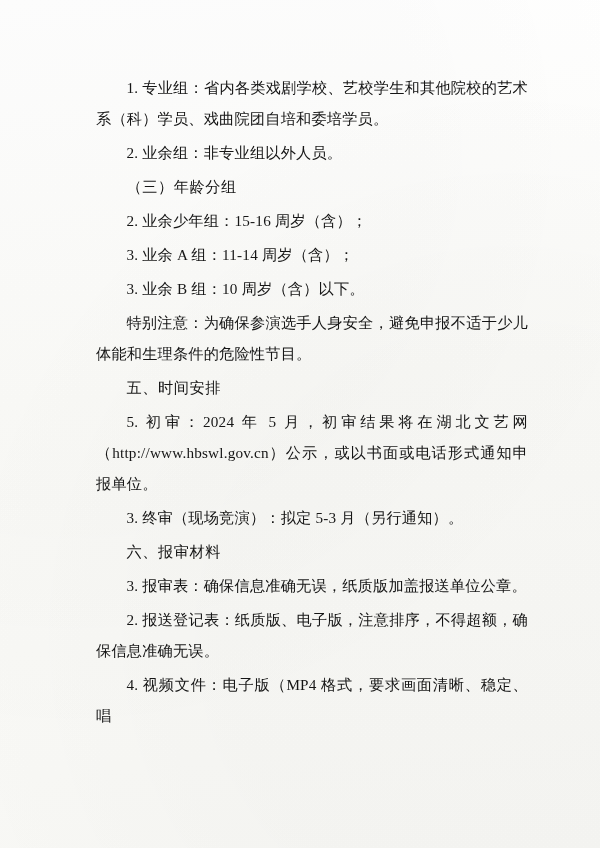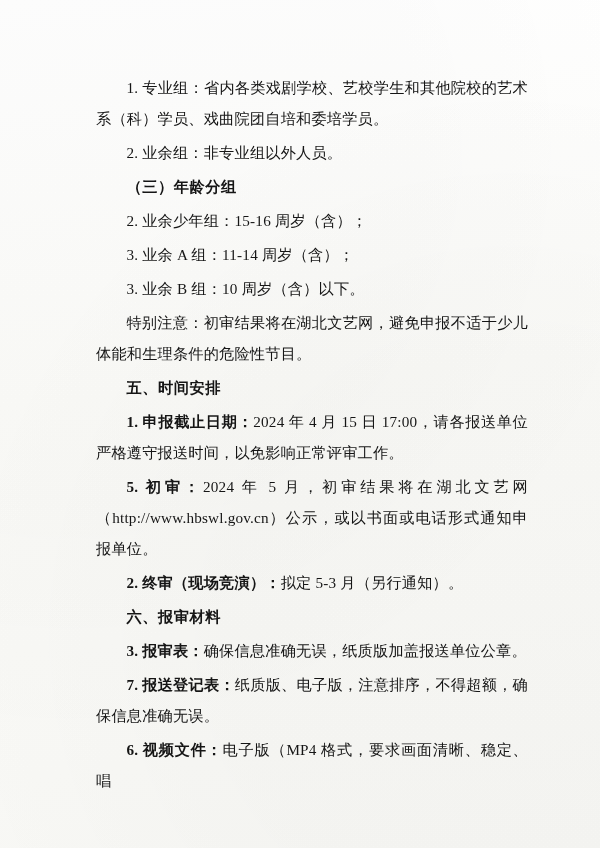--- a/index.html
+++ b/index.html
@@ -49,38 +49,37 @@
   }
   .indent {
     text-indent: 2em;
   }
   .heading {
     text-indent: 2em;
     font-weight: bold;
     letter-spacing: 0.6px;
   }
   .bold {
-    font-weight: bold;
+    font-weight: normal;
   }
 </style>
 </head>
 <body>
 
 <div class="page">
   <div class="paper-texture"></div>
   <div class="content" id="body-container">
       <p class="indent"><span>1. 专业组：省内各类戏剧学校、艺校学生和其他院校的艺术系（科）学员、戏曲院团自培和委培学员。</span></p>
       <p class="indent"><span>2. 业余组：非专业组以外人员。</span></p>
       <p class="heading"><span class="bold">（三）年龄分组</span></p>
       <p class="indent"><span>2. 业余少年组：15-16 周岁（含）；</span></p>
       <p class="indent"><span>3. 业余 A 组：11-14 周岁（含）；</span></p>
       <p class="indent"><span>3. 业余 B 组：10 周岁（含）以下。</span></p>
-      <p class="indent"><span>特别注意：初审结果将在湖北文艺网，避免申报不适于少儿体能和生理条件的危险性节目。</span></p>
+      <p class="indent"><span>特别注意：为确保参演选手人身安全，避免申报不适于少儿体能和生理条件的危险性节目。</span></p>
       <p class="heading"><span class="bold">五、时间安排</span></p>
-      <p class="indent"><span class="bold">1. 申报截止日期：</span><span>2024 年 4 月 15 日 17:00，请各报送单位严格遵守报送时间，以免影响正常评审工作。</span></p>
       <p class="indent"><span class="bold">5. 初审：</span><span>2024 年 5 月，初审结果将在湖北文艺网（http://www.hbswl.gov.cn）公示，或以书面或电话形式通知申报单位。</span></p>
-      <p class="indent"><span class="bold">2. 终审（现场竞演）：</span><span>拟定 5-3 月（另行通知）。</span></p>
+      <p class="indent"><span class="bold">3. 终审（现场竞演）：</span><span>拟定 5-3 月（另行通知）。</span></p>
       <p class="heading"><span class="bold">六、报审材料</span></p>
       <p class="indent"><span class="bold">3. 报审表：</span><span>确保信息准确无误，纸质版加盖报送单位公章。</span></p>
-      <p class="indent"><span class="bold">7. 报送登记表：</span><span>纸质版、电子版，注意排序，不得超额，确保信息准确无误。</span></p>
-      <p class="indent"><span class="bold">6. 视频文件：</span><span>电子版（MP4 格式，要求画面清晰、稳定、唱</span></p>
+      <p class="indent"><span class="bold">2. 报送登记表：</span><span>纸质版、电子版，注意排序，不得超额，确保信息准确无误。</span></p>
+      <p class="indent"><span class="bold">4. 视频文件：</span><span>电子版（MP4 格式，要求画面清晰、稳定、唱</span></p>
     </div>
 </div>
 
 </body></html>

